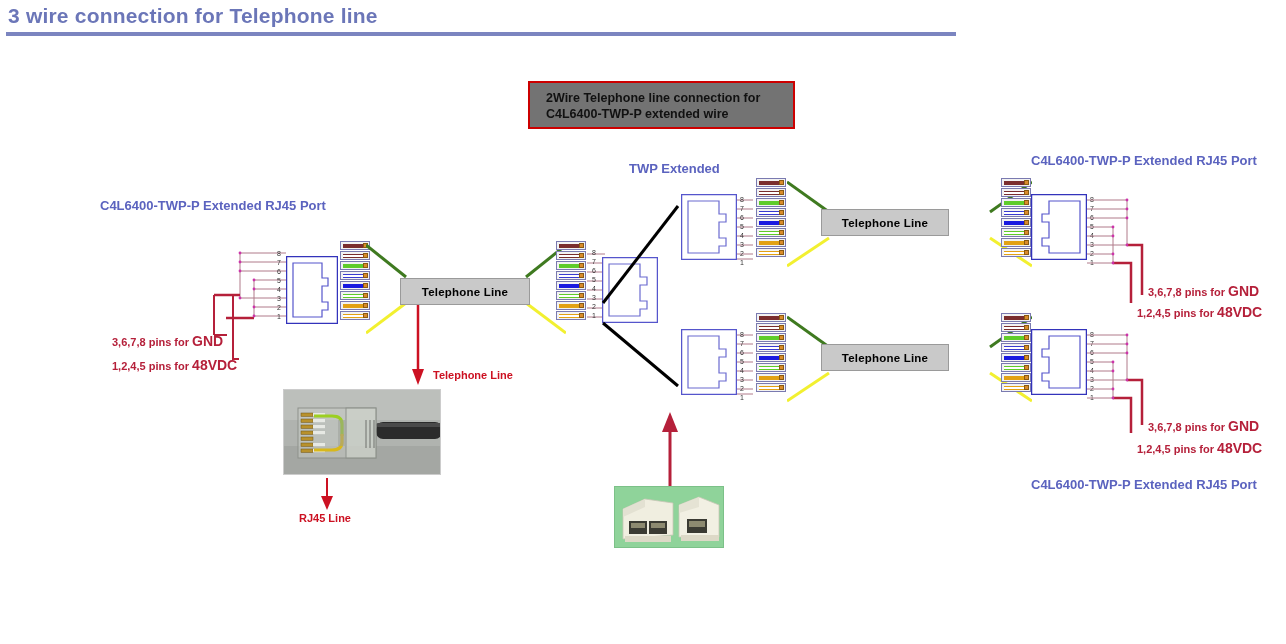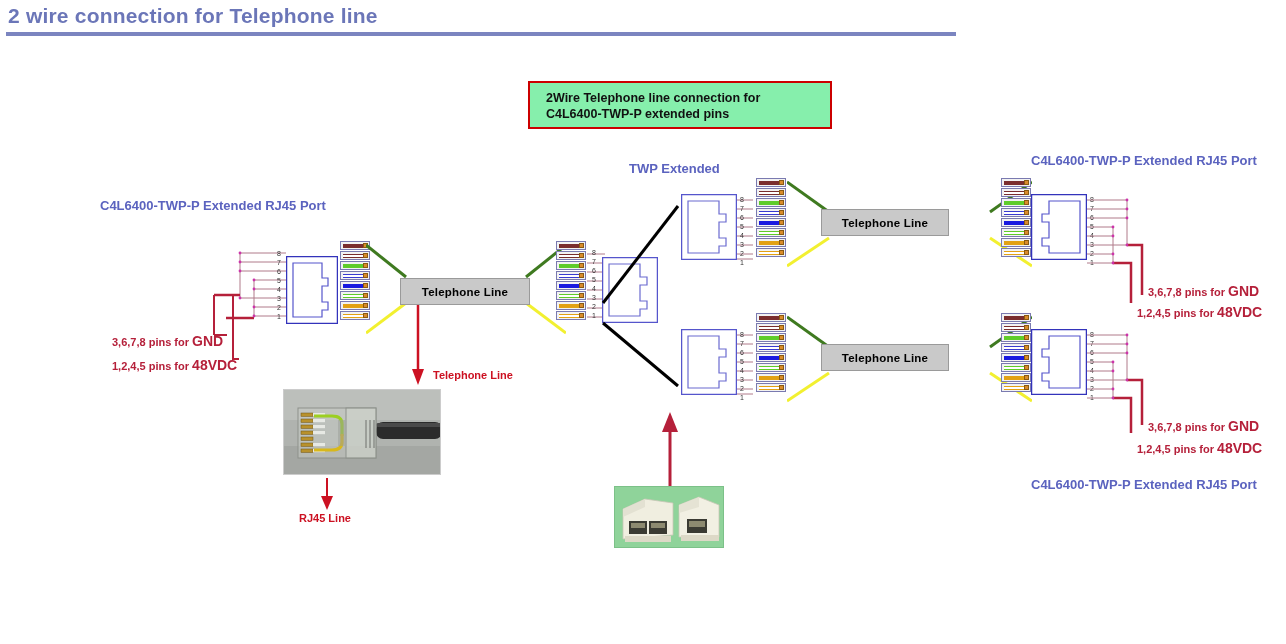--- a/index.html
+++ b/index.html
@@ -6,22 +6,22 @@
   body{width:1286px;height:644px;position:relative;overflow:hidden;
        font-family:"Liberation Sans",sans-serif;}
   .abs{position:absolute;}
 
   
   #page-title{left:8px;top:4px;font-size:21px;font-weight:bold;color:#6b76b8;
       letter-spacing:.2px;white-space:nowrap;}
   #title-rule{left:6px;top:32px;width:950px;height:4px;background:#7b85c0;}
 
   
-  #callout{left:528px;top:81px;width:304px;height:48px;border:2px solid #cc0000;
-      background:#86efac;box-sizing:border-box;}
+  #callout{left:528px;top:81px;width:267px;height:48px;border:2px solid #cc0000;
+      background:#737373;box-sizing:border-box;}
   #callout .ctxt{position:absolute;left:16px;top:7px;font-size:12.5px;font-weight:bold;
       color:#111;line-height:16px;white-space:nowrap;}
 
   
   .blue-label{color:#5b63bf;font-size:13px;font-weight:bold;white-space:nowrap;}
 
   
   .red-note{color:#b5203a;font-size:11px;font-weight:bold;white-space:nowrap;}
   .red-note b{font-size:14px;font-weight:bold;}
   .red-label{color:#cc1122;font-size:11px;font-weight:bold;white-space:nowrap;}
@@ -47,27 +47,27 @@
       background:linear-gradient(180deg,#b9bcb8 0%,#a9aca8 45%,#9c9f9b 100%);
       overflow:hidden;}
   #splitter-photo{left:614px;top:486px;width:110px;height:62px;background:#8fd39a;
       overflow:hidden;border:1px solid #7cc188;}
 
   svg{display:block;}
 </style>
 </head>
 <body>
 
-<div class="abs" id="page-title">2 wire connection for Telephone line</div>
+<div class="abs" id="page-title">3 wire connection for Telephone line</div>
 <div class="abs" id="title-rule"></div>
 
 <div class="abs" id="callout">
   <div class="ctxt">
     <span>2Wire Telephone line connection for</span><br>
-    <span>C4L6400-TWP-P extended pins</span>
+    <span>C4L6400-TWP-P extended wire</span>
   </div>
 </div>
 
 <div class="abs blue-label" style="left:100px;top:198px;">C4L6400-TWP-P Extended RJ45 Port</div>
 <div class="abs blue-label" style="left:629px;top:161px;">TWP Extended</div>
 <div class="abs blue-label" style="left:1031px;top:153px;">C4L6400-TWP-P Extended RJ45 Port</div>
 <div class="abs blue-label" style="left:1031px;top:477px;">C4L6400-TWP-P Extended RJ45 Port</div>
 
 <svg class="abs" style="left:214px;top:248px;" width="130" height="85">
 

